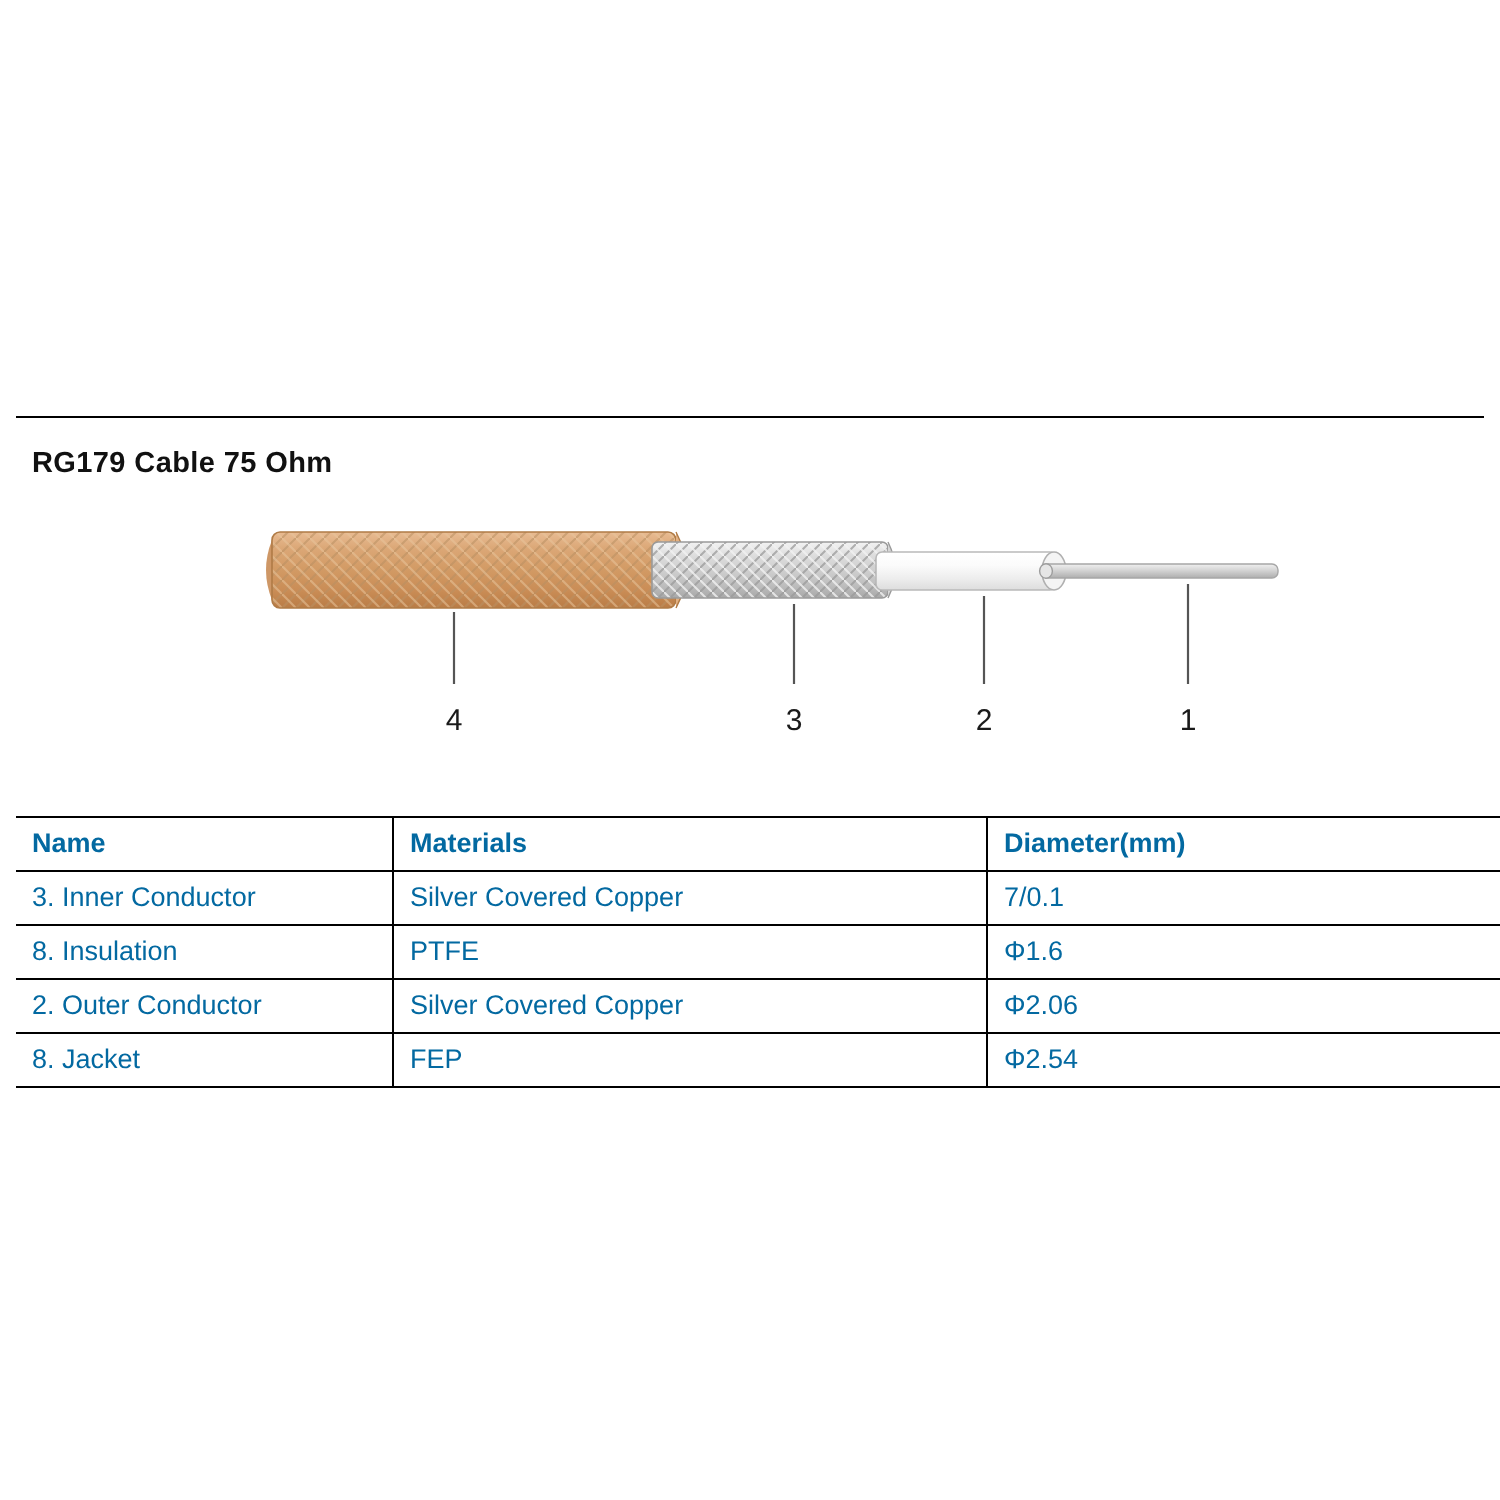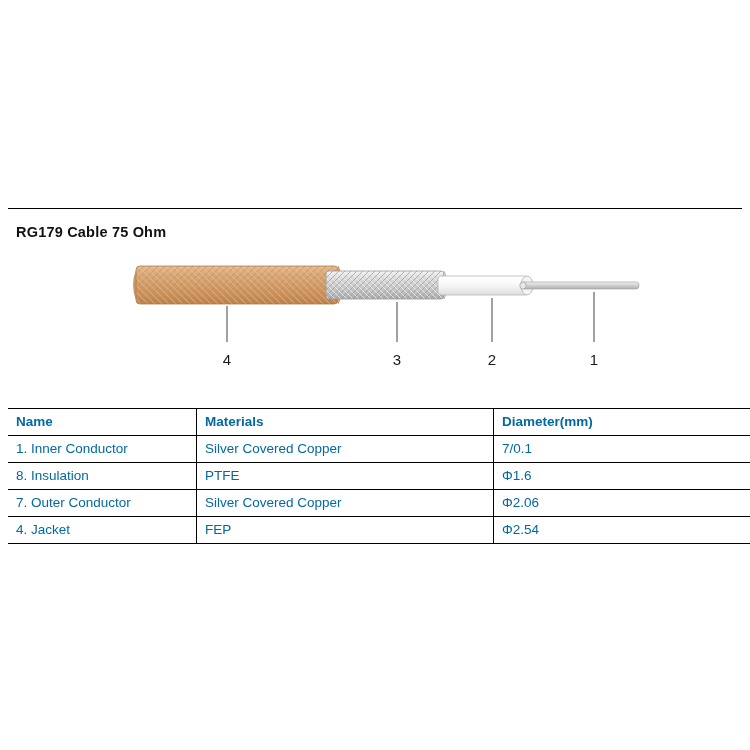--- a/index.html
+++ b/index.html
@@ -195,36 +195,36 @@
     <table class="spec-table">
       <thead>
         <tr>
           <th class="col-name">Name</th>
           <th class="col-mat">Materials</th>
           <th class="col-dia">Diameter(mm)</th>
         </tr>
       </thead>
       <tbody>
         <tr>
-          <td class="col-name">1. Inner Conductor</td>
+          <td class="col-name">3. Inner Conductor</td>
           <td class="col-mat">Silver Covered Copper</td>
           <td class="col-dia">7/0.1</td>
         </tr>
         <tr>
           <td class="col-name">8. Insulation</td>
           <td class="col-mat">PTFE</td>
           <td class="col-dia">Φ1.6</td>
         </tr>
         <tr>
-          <td class="col-name">7. Outer Conductor</td>
+          <td class="col-name">2. Outer Conductor</td>
           <td class="col-mat">Silver Covered Copper</td>
           <td class="col-dia">Φ2.06</td>
         </tr>
         <tr>
-          <td class="col-name">4. Jacket</td>
+          <td class="col-name">8. Jacket</td>
           <td class="col-mat">FEP</td>
           <td class="col-dia">Φ2.54</td>
         </tr>
       </tbody>
     </table>
 
   </div>
 </div>
 
 </body></html>

